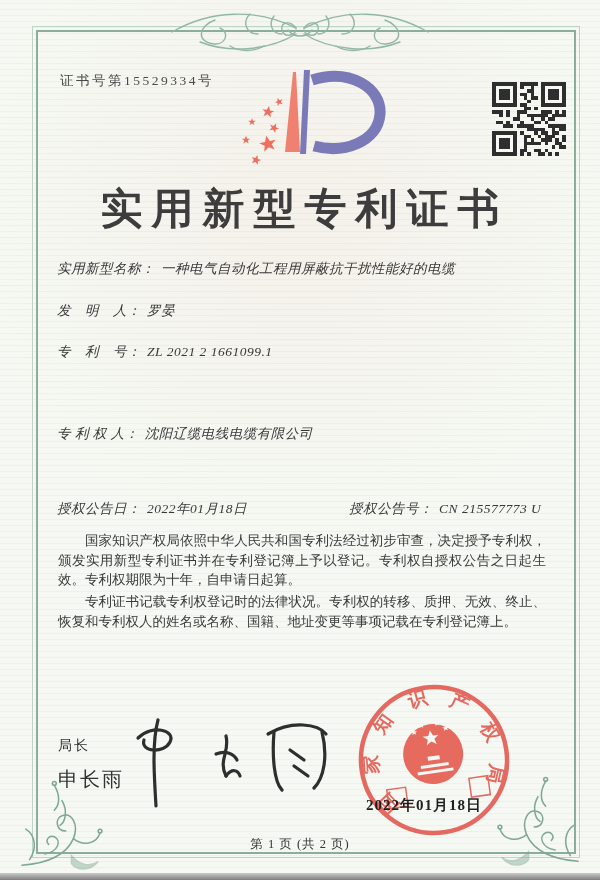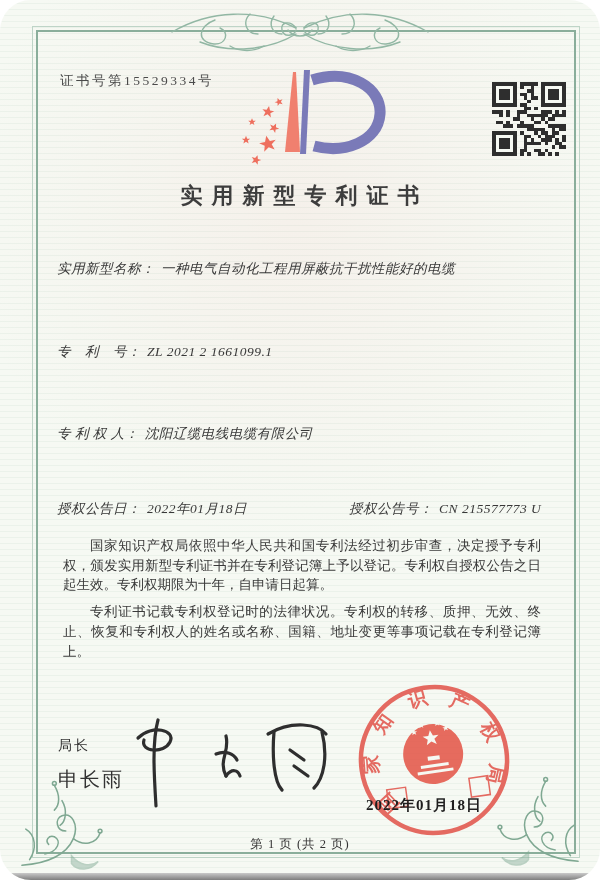--- a/index.html
+++ b/index.html
@@ -1,35 +1,35 @@
 <!DOCTYPE html>
 <html><head>
 <meta charset="utf-8">
 <style>
   html,body{margin:0;padding:0;}
   body{width:600px;height:880px;font-family:"Liberation Serif","DejaVu Serif",serif;}
   .page{position:relative;width:600px;height:880px;overflow:hidden;
     background:
       radial-gradient(circle at 50% 24%, rgba(238,166,160,0.10), transparent 46%),
       repeating-linear-gradient(0deg, rgba(140,180,158,0.10) 0 1px, transparent 1px 6px),
-      #f6f9f3; border-radius: 31px;}
+      #f6f9f3;}
   .frame{position:absolute;left:36px;top:30px;right:24px;bottom:26px;border:2px solid #8aae9b;}
   .frame::before{content:'';position:absolute;inset:-6px;border:1px solid #bed4c7;}
   .cert-no{position:absolute;left:60px;top:72px;font-size:13.5px;letter-spacing:2.5px;color:#4a4a4a;}
   .logo{position:absolute;left:232px;top:66px;}
   .qr{position:absolute;left:492px;top:82px;}
-  .title{position:absolute;top:181px;left:0;width:100%;text-align:center;font-size:22px;
+  .title{position:absolute;top:181px;left:0;width:100%;text-align:center;font-size:42px;
     font-weight:600;letter-spacing:9px;text-indent:9px;color:#3d3d3d;}
   .row{position:absolute;left:57px;font-size:13.5px;color:#383838;letter-spacing:0.5px;white-space:nowrap;font-style:italic;}
   .row .val{margin-left:6px;}
   .r0{top:260px}.r1{top:302px}.r2{top:343px}.r3{top:384px}.r4{top:425px}.r5{top:466px}
   .grant{top:500px}
   .grant .right{position:absolute;left:255px;top:0;white-space:nowrap;margin-left:37px;}
   .paras{position:absolute;left:56px;top:529px;width:492px;color:#3a3a3a;}
-  .paras p{margin:7px;font-size:13.5px;line-height:1.46;text-align:justify;text-indent:2em;}
+  .paras p{margin:2px;font-size:13.5px;line-height:1.46;text-align:justify;text-indent:2em;}
   .sig-title{position:absolute;left:58px;top:737px;font-size:14px;letter-spacing:2px;color:#333;}
   .sig-name{position:absolute;left:58px;top:766px;font-size:20px;letter-spacing:2px;color:#333;}
   .sig-script{position:absolute;left:122px;top:708px;}
   .seal{position:absolute;left:350px;top:676px;opacity:.88;}
   .seal-date{position:absolute;left:366px;top:796px;font-size:15px;font-weight:600;color:#1e1e1e;letter-spacing:1px;}
   .footer{position:absolute;left:0;top:836px;width:100%;text-align:center;font-size:12.5px;color:#333;letter-spacing:1px;}
   .orn-top{position:absolute;left:170px;top:2px;}
   .orn-bl{position:absolute;left:14px;top:772px;}
   .orn-br{position:absolute;left:491px;top:768px;transform:scaleX(-1);}
   .scan-shadow{position:absolute;left:0;right:0;bottom:0;height:7px;background:linear-gradient(#c9c9c9,#7e7e7e);}
@@ -237,20 +237,23 @@
       <rect x="14" y="20" width="1" height="1"></rect>
       <rect x="16" y="20" width="1" height="1"></rect>
       <rect x="18" y="20" width="1" height="1"></rect>
     </svg>
 
   <div class="title">实用新型专利证书</div>
 
   <div class="row r0">
     <span class="lbl">实用新型名称：</span><span class="val">一种电气自动化工程用屏蔽抗干扰性能好的电缆</span>
   </div>
+  <div class="row r1">
+    <span class="lbl">发　明　人：</span><span class="val">罗晏</span>
+  </div>
   <div class="row r2">
     <span class="lbl">专　利　号：</span><span class="val">ZL 2021 2 1661099.1</span>
   </div>
   <div class="row r4">
     <span class="lbl">专 利 权 人：</span><span class="val">沈阳辽缆电线电缆有限公司</span>
   </div>
 
   <div class="row grant">
     <span>授权公告日：</span><span class="val">2022年01月18日</span>
     <span class="right">

